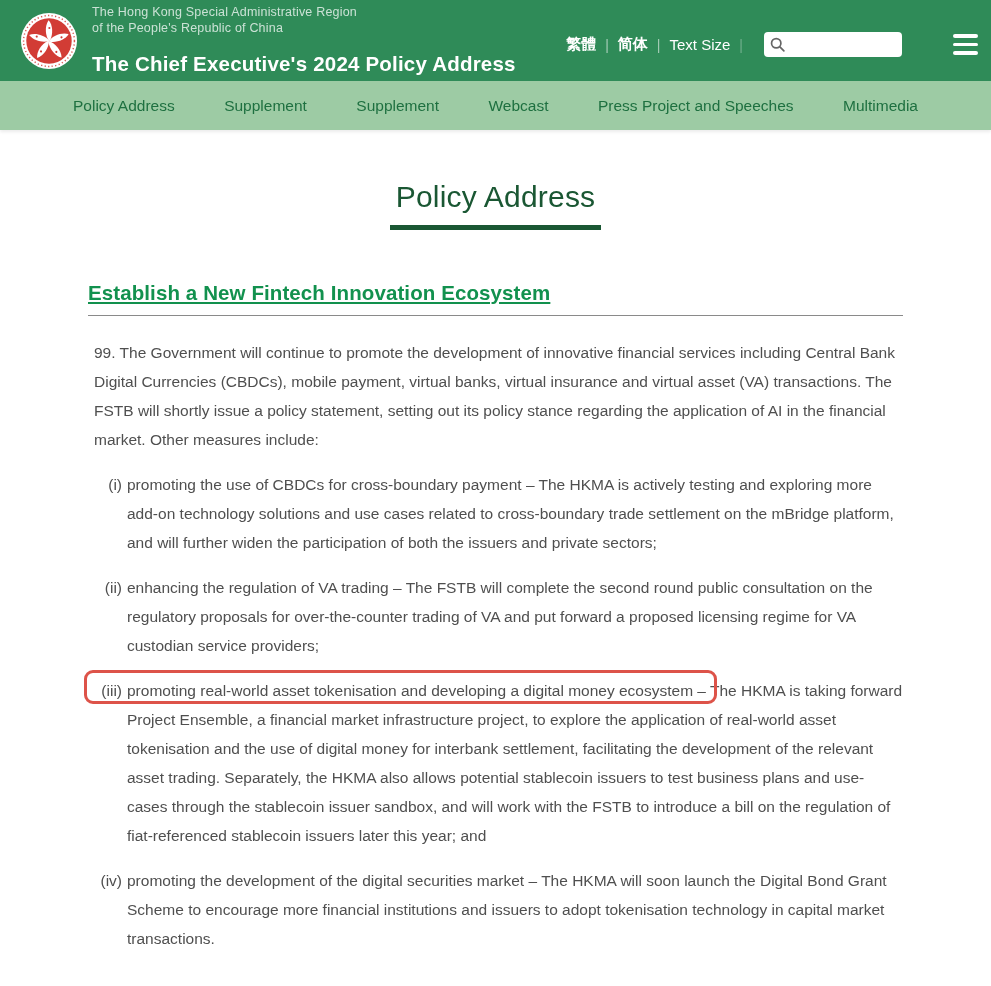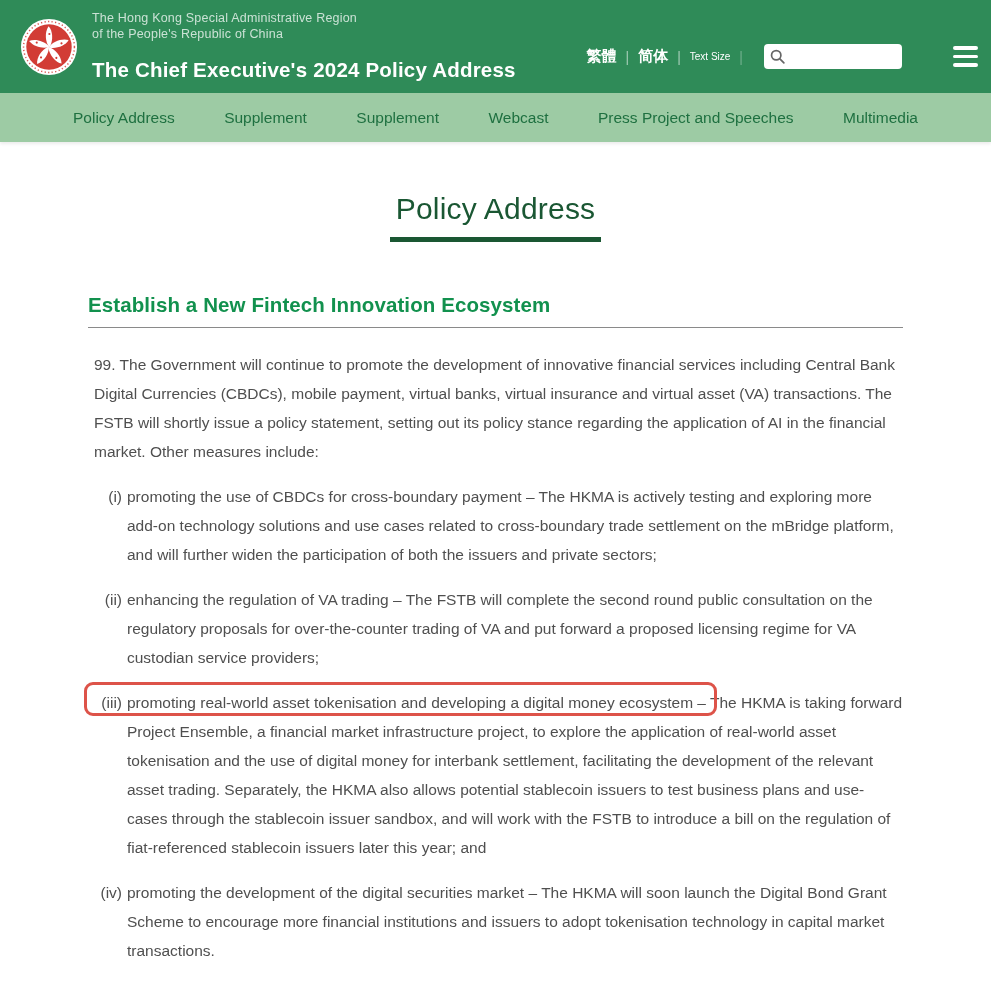--- a/index.html
+++ b/index.html
@@ -14,33 +14,33 @@
   }
   *{box-sizing:border-box;}
   html,body{margin:0;padding:0;}
   body{
     width:991px;height:986px;background:#ffffff;
     font-family:"Liberation Sans","DejaVu Sans",sans-serif;
     overflow:hidden;
   }
   
   .site-header{
-    position:relative;height:93px;background:var(--header-green);
+    position:relative;height:81px;background:var(--header-green);
     display:flex;align-items:center;padding:0 20px;
   }
   .emblem{width:58px;height:58px;flex:none;margin-top:0;}
   .title-block{margin-left:14px;}
   .region-line{color:rgba(255,255,255,.75);font-size:12.5px;line-height:15.5px;letter-spacing:.2px;}
   .site-title{color:#ffffff;font-size:20.5px;font-weight:bold;margin-top:16px;letter-spacing:.2px;}
   .header-controls{
     position:absolute;right:13px;bottom:24px;
     display:flex;align-items:center;color:#fff;
   }
   .lang{font-size:15px;color:#fff;text-decoration:none;cursor:pointer;font-weight:bold;}
-  .textsize{font-size:10px;cursor:pointer;}
+  .textsize{font-size:15px;cursor:pointer;}
   .sep{margin:0 9px;color:rgba(255,255,255,.55);font-size:14px;}
   .sep.faint{color:rgba(255,255,255,.30);}
   .search-box{
     width:138px;height:25px;background:#fff;border-radius:4px;
     display:flex;align-items:center;padding:0 5px;margin-left:12px;
   }
   .search-box svg{flex:none;}
   .search-input{border:none;outline:none;flex:1;min-width:0;font-size:13px;height:20px;
     font-family:"Liberation Sans","DejaVu Sans",sans-serif;color:#444;background:transparent;}
   .hamburger{margin-left:51px;display:flex;flex-direction:column;gap:5px;cursor:pointer;padding:2px 0;}
@@ -49,21 +49,21 @@
   .main-nav{
     height:49px;background:var(--nav-green);
     display:flex;align-items:center;justify-content:space-between;
     padding:0 73px;box-shadow:0 2px 3px rgba(0,0,0,.08);
   }
   .nav-item{color:var(--nav-text-green);font-size:15.5px;text-decoration:none;cursor:pointer;white-space:nowrap;}
   
   main{padding:0 88px;}
   h1{margin:50px 0 0;text-align:center;font-size:30px;font-weight:400;color:var(--heading-dark-green);letter-spacing:.2px;}
   .title-underline{width:211px;height:5px;background:var(--heading-dark-green);margin:11px auto 0;}
-  h2{margin:51px 0 0;font-size:20.5px;font-weight:bold;color:var(--section-green);letter-spacing:.1px;}
+  h2{margin:51px 0 0;font-size:20.5px;font-weight:bold;color:var(--section-green);letter-spacing:.1px;text-decoration:underline;}
   .section-rule{border:none;border-top:1px solid #8A8A8A;margin:10px 0 0;}
   .intro{margin:22px 6px 0;font-size:15.5px;line-height:29px;color:var(--body-text);}
   .measure-list{margin-top:15px;}
   .list-row{
     display:flex;position:relative;margin-top:16px;
     font-size:15.5px;line-height:29px;color:var(--body-text);
   }
   .list-marker{width:39px;flex:none;text-align:right;padding-right:5px;}
   .list-text{flex:1;}
   .highlight-box{

